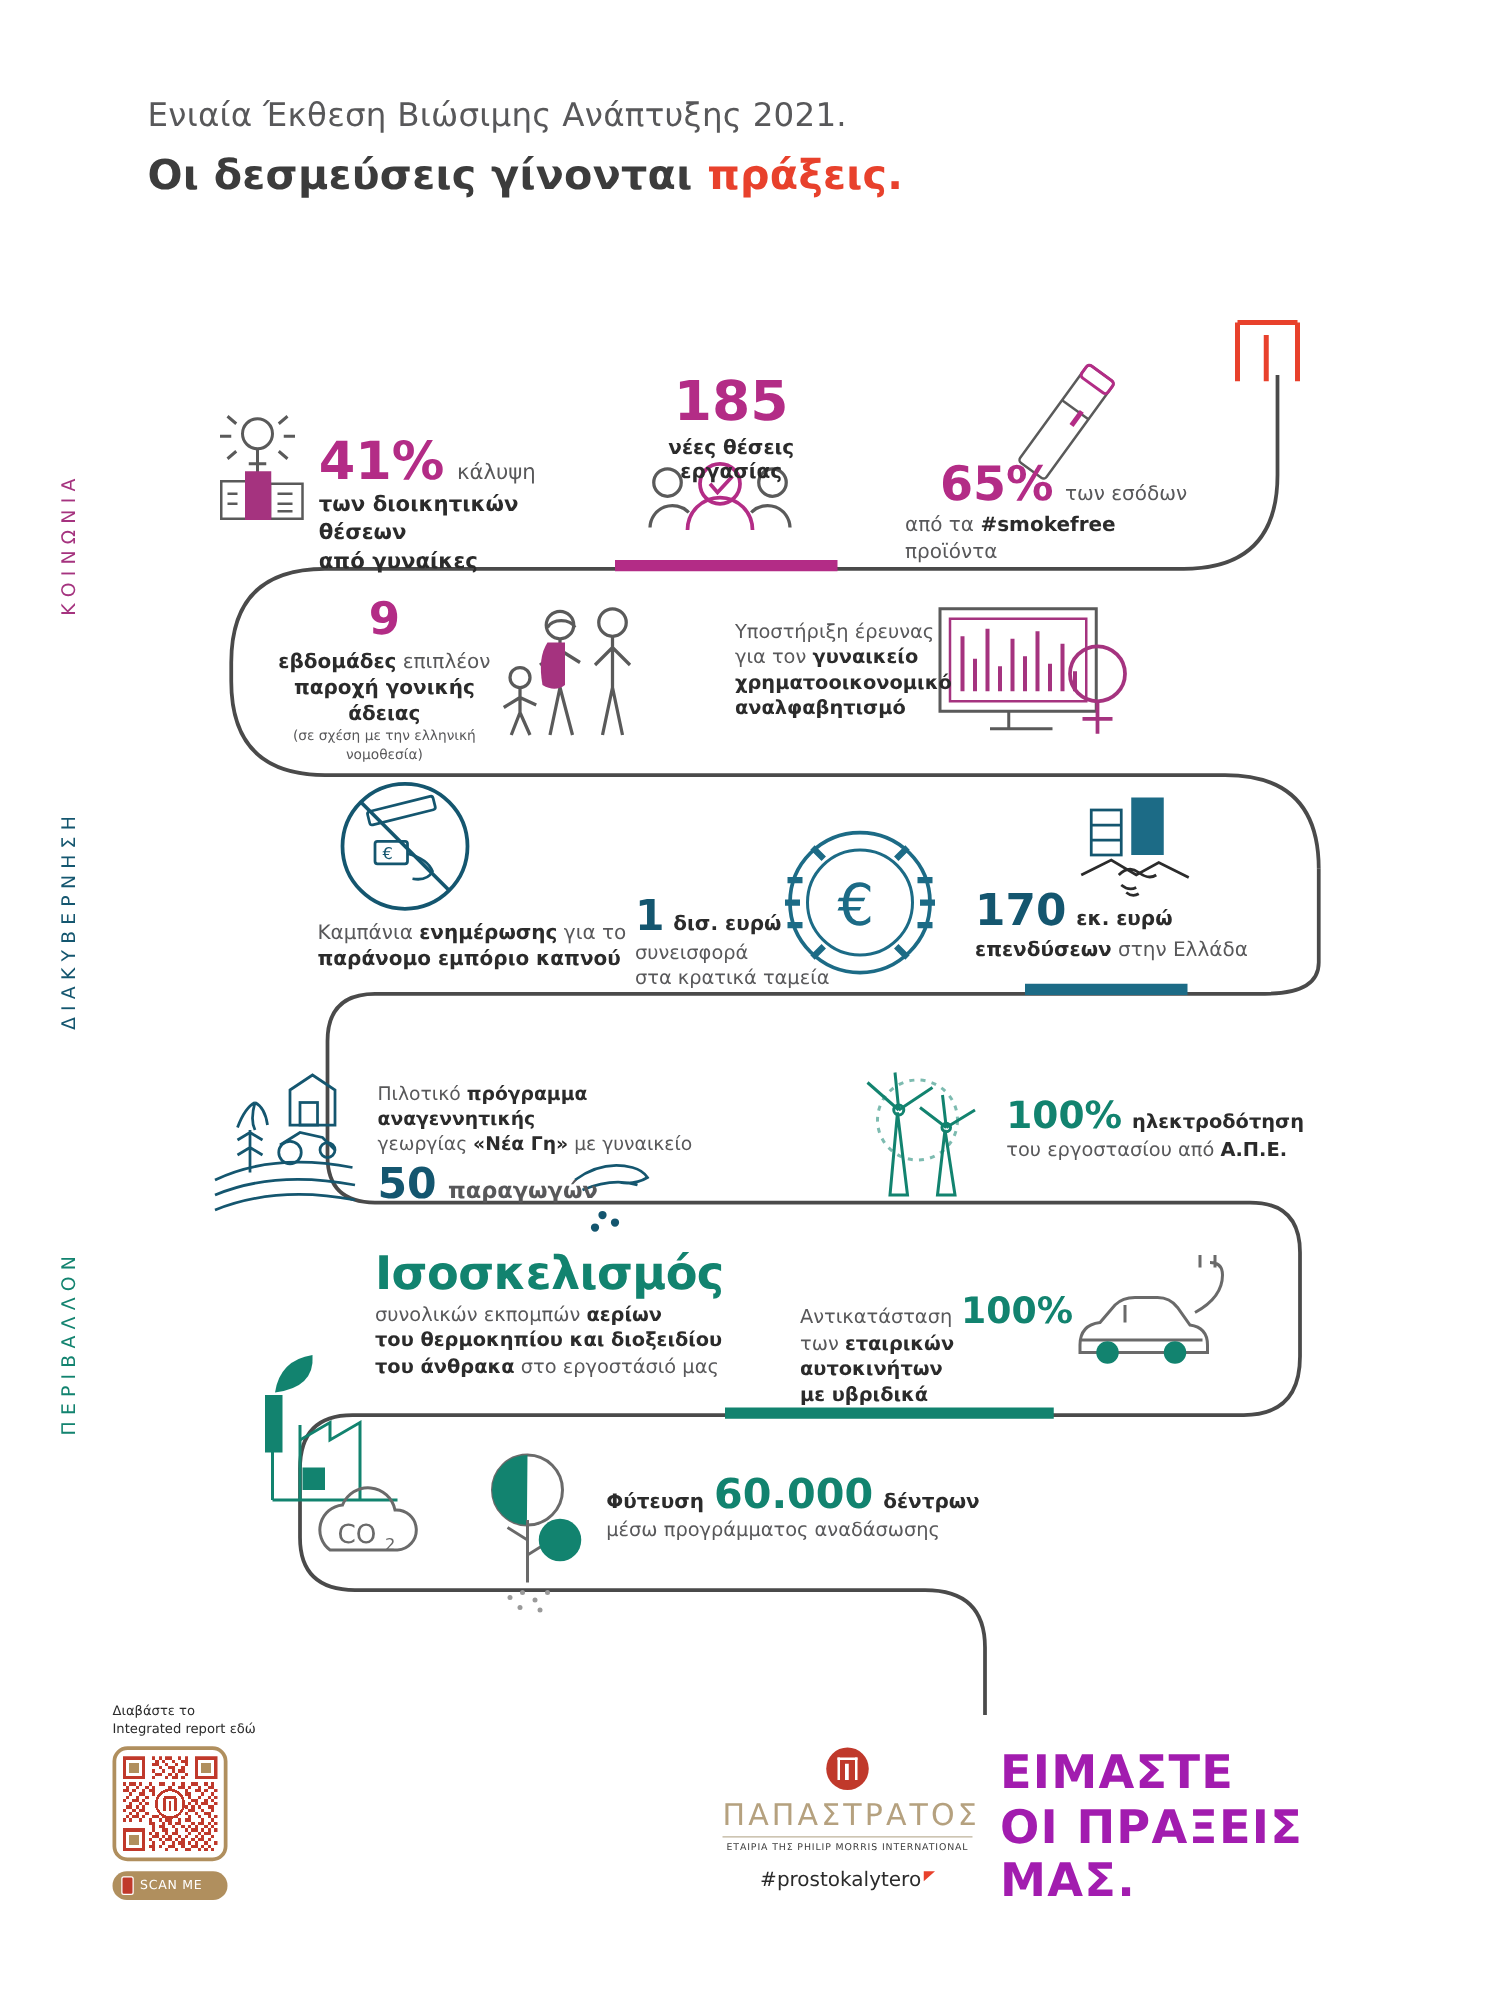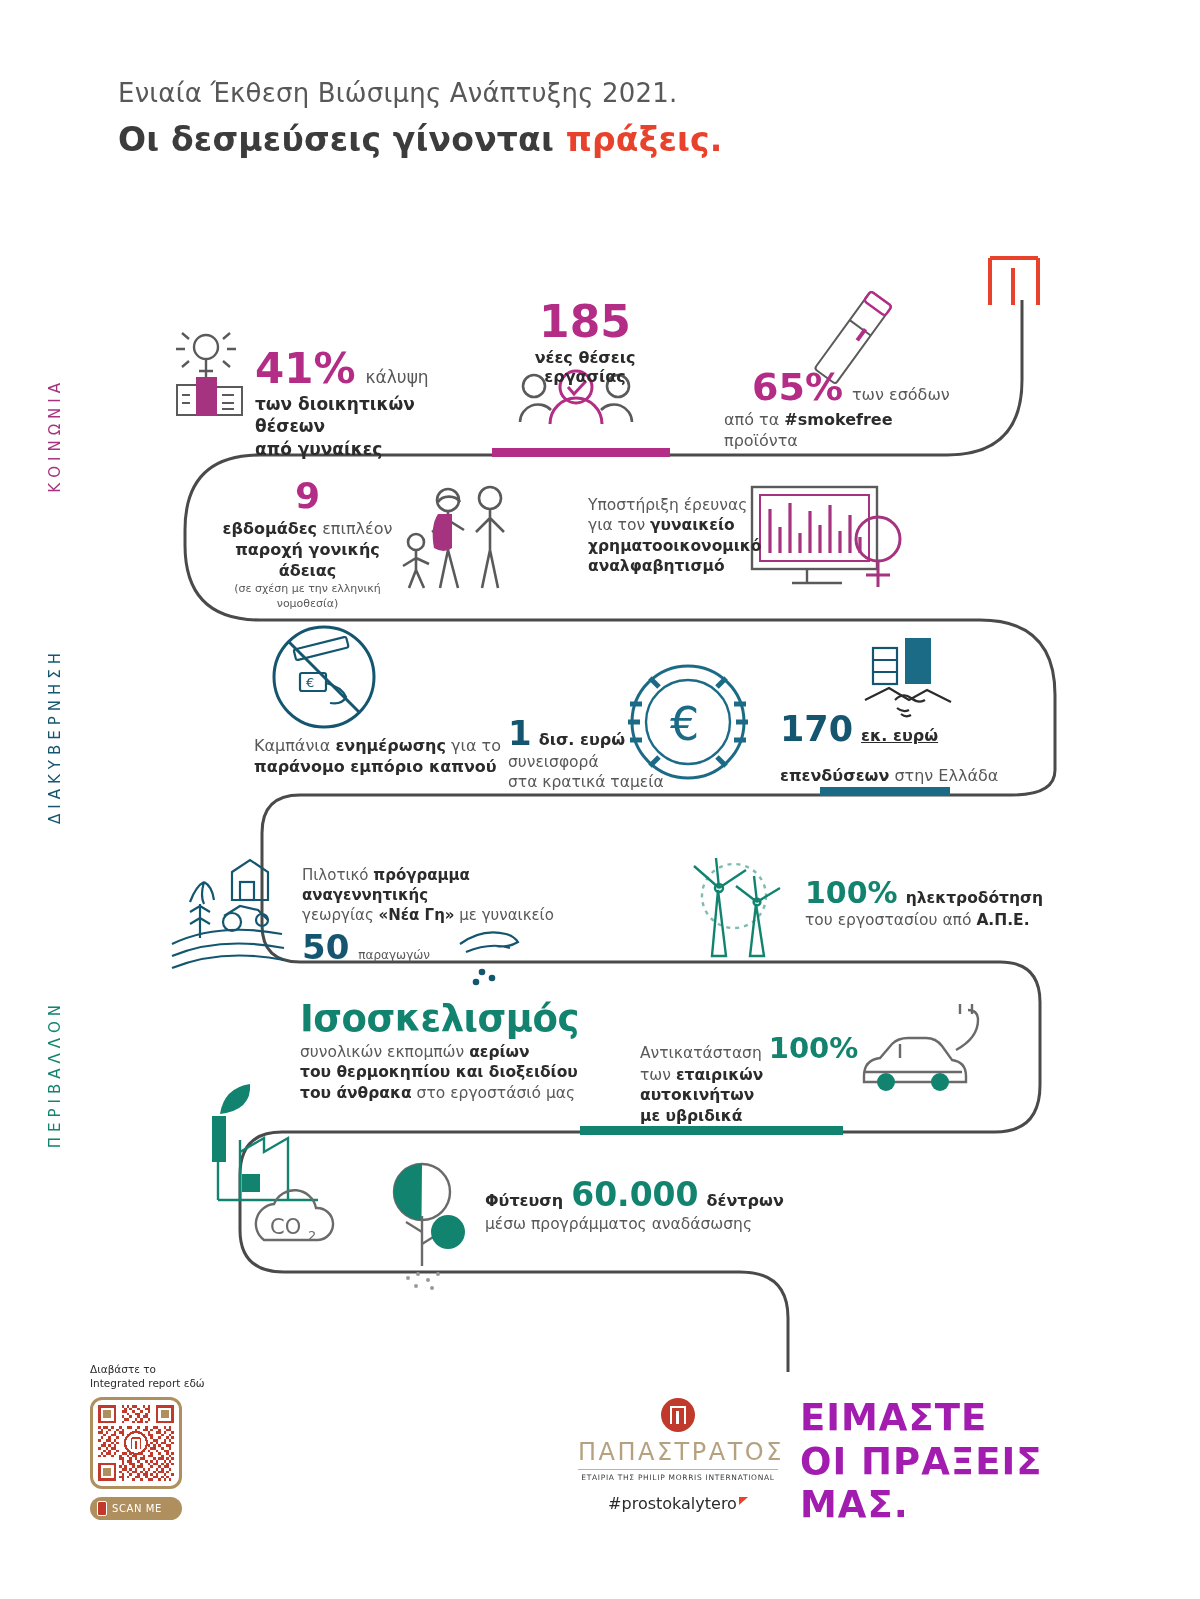--- a/index.html
+++ b/index.html
@@ -333,37 +333,37 @@
       <span class="big blue" style="font-size:34px;">1</span>
       <span class="b dk" style="font-size:16px;">δισ. ευρώ</span>
     </div>
     <div class="ln gray" style="font-size:15.5px;margin-top:2px;">συνεισφορά</div>
     <div class="ln gray" style="font-size:15.5px;">στα κρατικά ταμεία</div>
   </div>
 
   <div class="fact" style="left:780px;top:712px;width:235px;">
     <div style="display:flex;align-items:baseline;gap:8px;">
       <span class="big blue" style="font-size:35px;">170</span>
-      <span class="b dk" style="font-size:16px;text-decoration:underline;">εκ. ευρώ</span>
-    </div>
-    <div class="ln" style="font-size:16px;margin-top:18px;">
+      <span class="b dk" style="font-size:16px;">εκ. ευρώ</span>
+    </div>
+    <div class="ln" style="font-size:16px;margin-top:2px;">
       <span class="b dk">επενδύσεων</span><span class="gray"> στην Ελλάδα</span>
     </div>
   </div>
 
   <div class="fact" style="left:302px;top:866px;width:275px;">
     <div class="ln" style="font-size:15px;">
       <span class="gray">Πιλοτικό </span><span class="b dk">πρόγραμμα αναγεννητικής</span>
     </div>
     <div class="ln" style="font-size:15px;">
       <span class="gray">γεωργίας </span><span class="b dk">«Νέα Γη»</span><span class="gray"> με γυναικείο</span>
     </div>
     <div style="display:flex;align-items:baseline;gap:9px;margin-top:5px;">
       <span class="big blue" style="font-size:34px;">50</span>
-      <span class="gray" style="font-size:12px;">παραγωγών</span>
+      <span class="gray" style="font-size:18px;font-weight:bold;">παραγωγών</span>
     </div>
   </div>
 
   <div class="fact" style="left:805px;top:878px;width:235px;">
     <div style="display:flex;align-items:baseline;gap:8px;">
       <span class="big green" style="font-size:30px;">100%</span>
       <span class="b dk" style="font-size:15.5px;">ηλεκτροδότηση</span>
     </div>
     <div class="ln" style="font-size:15.5px;margin-top:2px;">
       <span class="gray">του εργοστασίου από </span><span class="b dk">Α.Π.Ε.</span>

